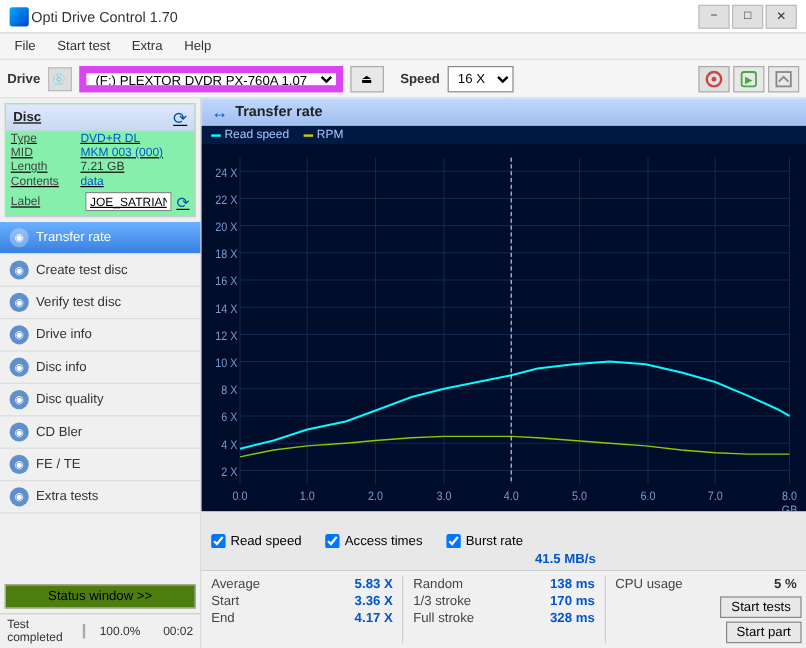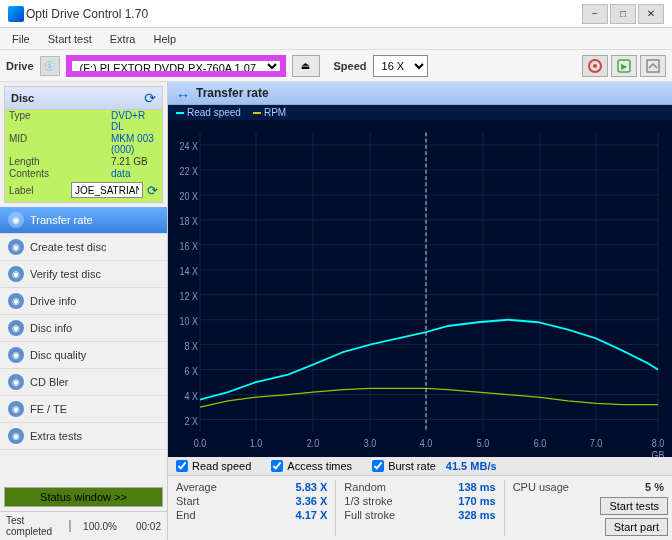--- a/index.html
+++ b/index.html
@@ -118,37 +118,38 @@
       width: 168px;
       background: #f0f0f0;
       border-right: 1px solid #ccc;
       display: flex;
       flex-direction: column;
     }
 
     .disc-info-panel {
       border: 1px solid #ccc;
       margin: 4px;
-      background: #bef264;
+      background: #86efac;
+      text-decoration: underline;
     }
     .disc-info-header {
       background: linear-gradient(to bottom, #e0e8ff, #c8d8f0);
       padding: 3px 6px;
       display: flex;
       align-items: center;
       justify-content: space-between;
       border-bottom: 1px solid #ccc;
     }
     .disc-info-header-text { font-weight: bold; font-size: 11px; color: #222; }
     .disc-refresh-icon { font-size: 14px; color: #0055aa; cursor: pointer; }
 
     .disc-info-table { width: 100%; padding: 0 4px; }
     .disc-info-row { display: flex; margin-bottom: 1px; }
     .disc-info-key { width: 58px; color: #444; font-size: 10px; }
-    .disc-info-val { color: #0055cc; font-size: 10px; flex: 1; margin-left: 44px; }
+    .disc-info-val { color: #0055cc; font-size: 10px; flex: 1; }
     .disc-info-val.black { color: #333; }
 
     .disc-label-row { display: flex; align-items: center; gap: 4px; padding: 2px 4px 4px; }
     .disc-label-key { color: #444; font-size: 10px; width: 58px; }
     .disc-label-input {
       border: 1px solid #888; font-size: 10px; padding: 1px 3px;
       width: 72px; height: 16px;
     }
     .disc-label-refresh { font-size: 13px; color: #0055aa; cursor: pointer; }
 
@@ -511,21 +512,21 @@
         <input type="checkbox" checked="" style="">
         <span>Read speed</span>
       </div>
       <div class="checkbox-item">
         <input type="checkbox" checked="" style="">
         <span>Access times</span>
       </div>
       <div class="checkbox-item">
         <input type="checkbox" checked="" style="">
         <span>Burst rate</span>
-        <span class="burst-val" style="margin-left:6px;">41.5 MB/s</span>
+        <span class="burst-val" style="margin-left:6px;margin-top:31px;">41.5 MB/s</span>
       </div>
     </div>
 
     <div style="display:flex; padding: 4px 0; background:#f0f0f0;">
 
       <div style="flex:1; padding: 0 4px;">
         <div class="stat-row">
           <span class="stat-label">Average</span>
           <span class="stat-val">5.83 X</span>
         </div>

